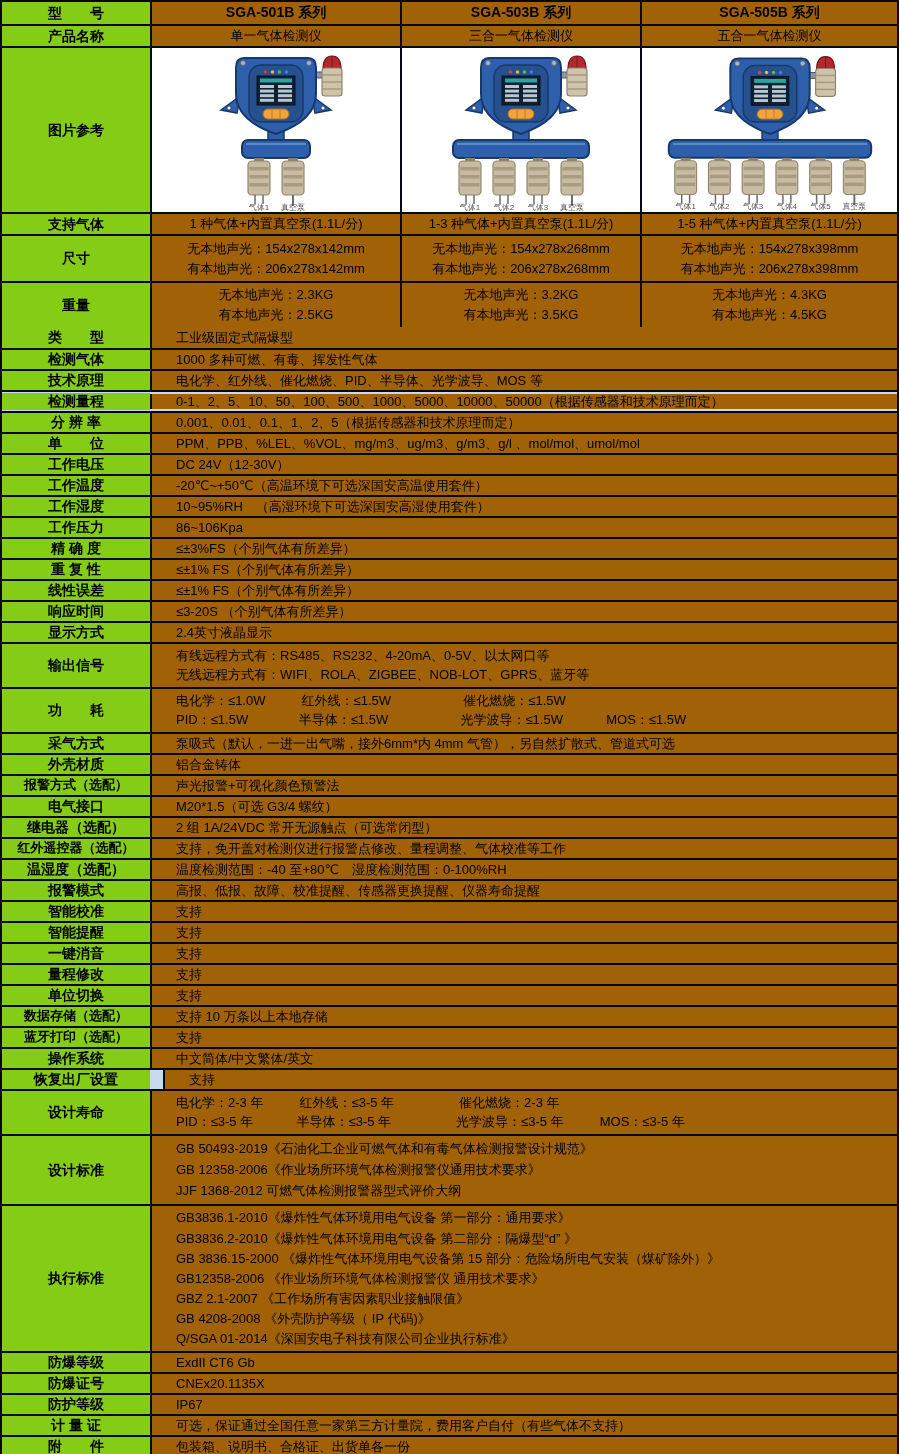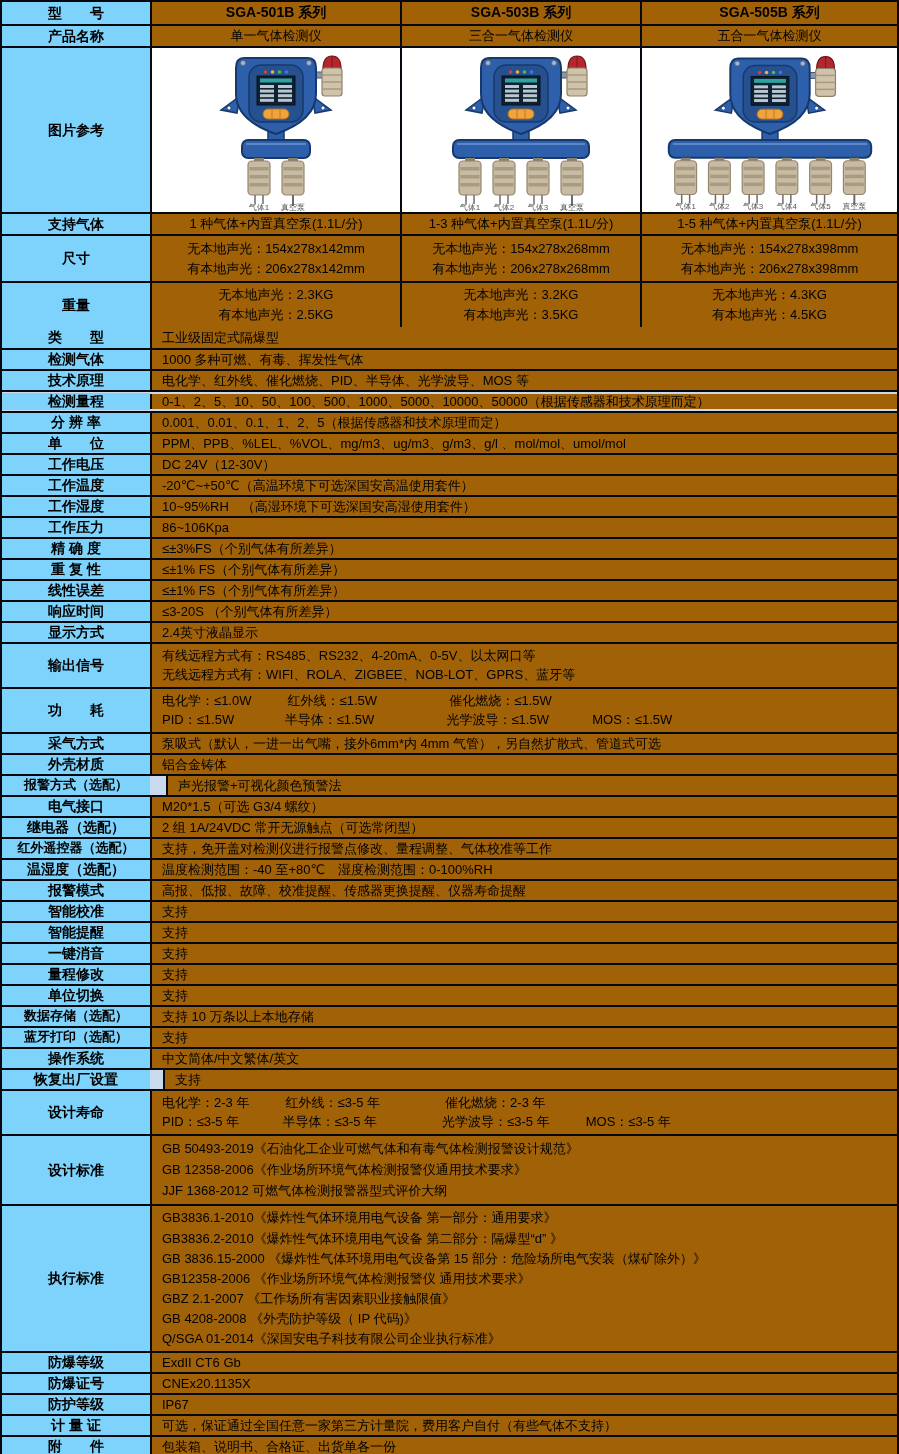--- a/index.html
+++ b/index.html
@@ -14,21 +14,21 @@
     height: 1454px;
     border: 2px solid #05080F;
     background: #C9DAEF;
   }
   .row { display: flex; border-top: 2px solid #05080F; width: 100%; }
   .row:first-child { border-top: none; }
   .cell { border-left: 2px solid #05080F; overflow: hidden; }
   .cell:first-child { border-left: none; }
   .lab {
     width: 148px; flex: 0 0 148px;
-    background: #7dd3fc;
+    background: #84cc16;
     font-weight: bold; font-size: 14px;
     display: flex; align-items: center; justify-content: center;
     text-align: center; white-space: pre-wrap; line-height: 1.15;
     padding: 0 2px;
   }
   .c2 { width: 250px; flex: 0 0 250px; }
   .c3 { width: 240px; flex: 0 0 240px; }
   .c4 { flex: 1 1 auto; }
   .val {
     background: #a16207;
@@ -38,21 +38,21 @@
   .ctr { align-items: center; text-align: center; }
   .bold { font-weight: bold; }
   .model-cell { font-size: 14px; }
   .imgcell { background: #FFFFFF; display: flex; align-items: flex-end; justify-content: center; }
   .h22 { height: 22px; }
   .himg { height: 166px; }
   .h47 { height: 47px; }
   .h46 { height: 46px; }
   .ln { white-space: pre-wrap; padding: 0 4px; line-height: 1.2; }
   .val.left { align-items: stretch; }
-  .val.left .ln { padding-left: 10px; padding-right: 6px; }
+  .val.left .ln { padding-left: 24px; padding-right: 6px; }
   svg text { font-family: "Liberation Sans", "DejaVu Sans", sans-serif; }
 </style>
 </head>
 <body>
 
 <div class="sheet">
 
   <div class="row h22">
     <div class="cell lab">型　　号</div>
     <div class="cell c2 val ctr bold model-cell">SGA-501B 系列</div>
@@ -430,21 +430,21 @@
         <div class="cell c4 val left">
           <div class="ln">泵吸式（默认，一进一出气嘴，接外6mm*内 4mm 气管），另自然扩散式、管道式可选</div>
         </div>
       </div>
       <div class="row" style="height: 21px;">
         <div class="cell lab">外壳材质</div>
         <div class="cell c4 val left">
           <div class="ln">铝合金铸体</div>
         </div>
       </div>
-      <div class="row" style="height: 21px; gap: 16px;">
+      <div class="row" style="height: 21px;">
         <div class="cell lab" style="font-size: 13px;">报警方式（选配）</div>
         <div class="cell c4 val left">
           <div class="ln">声光报警+可视化颜色预警法</div>
         </div>
       </div>
       <div class="row" style="height: 21px;">
         <div class="cell lab">电气接口</div>
         <div class="cell c4 val left">
           <div class="ln">M20*1.5（可选 G3/4 螺纹）</div>
         </div>

